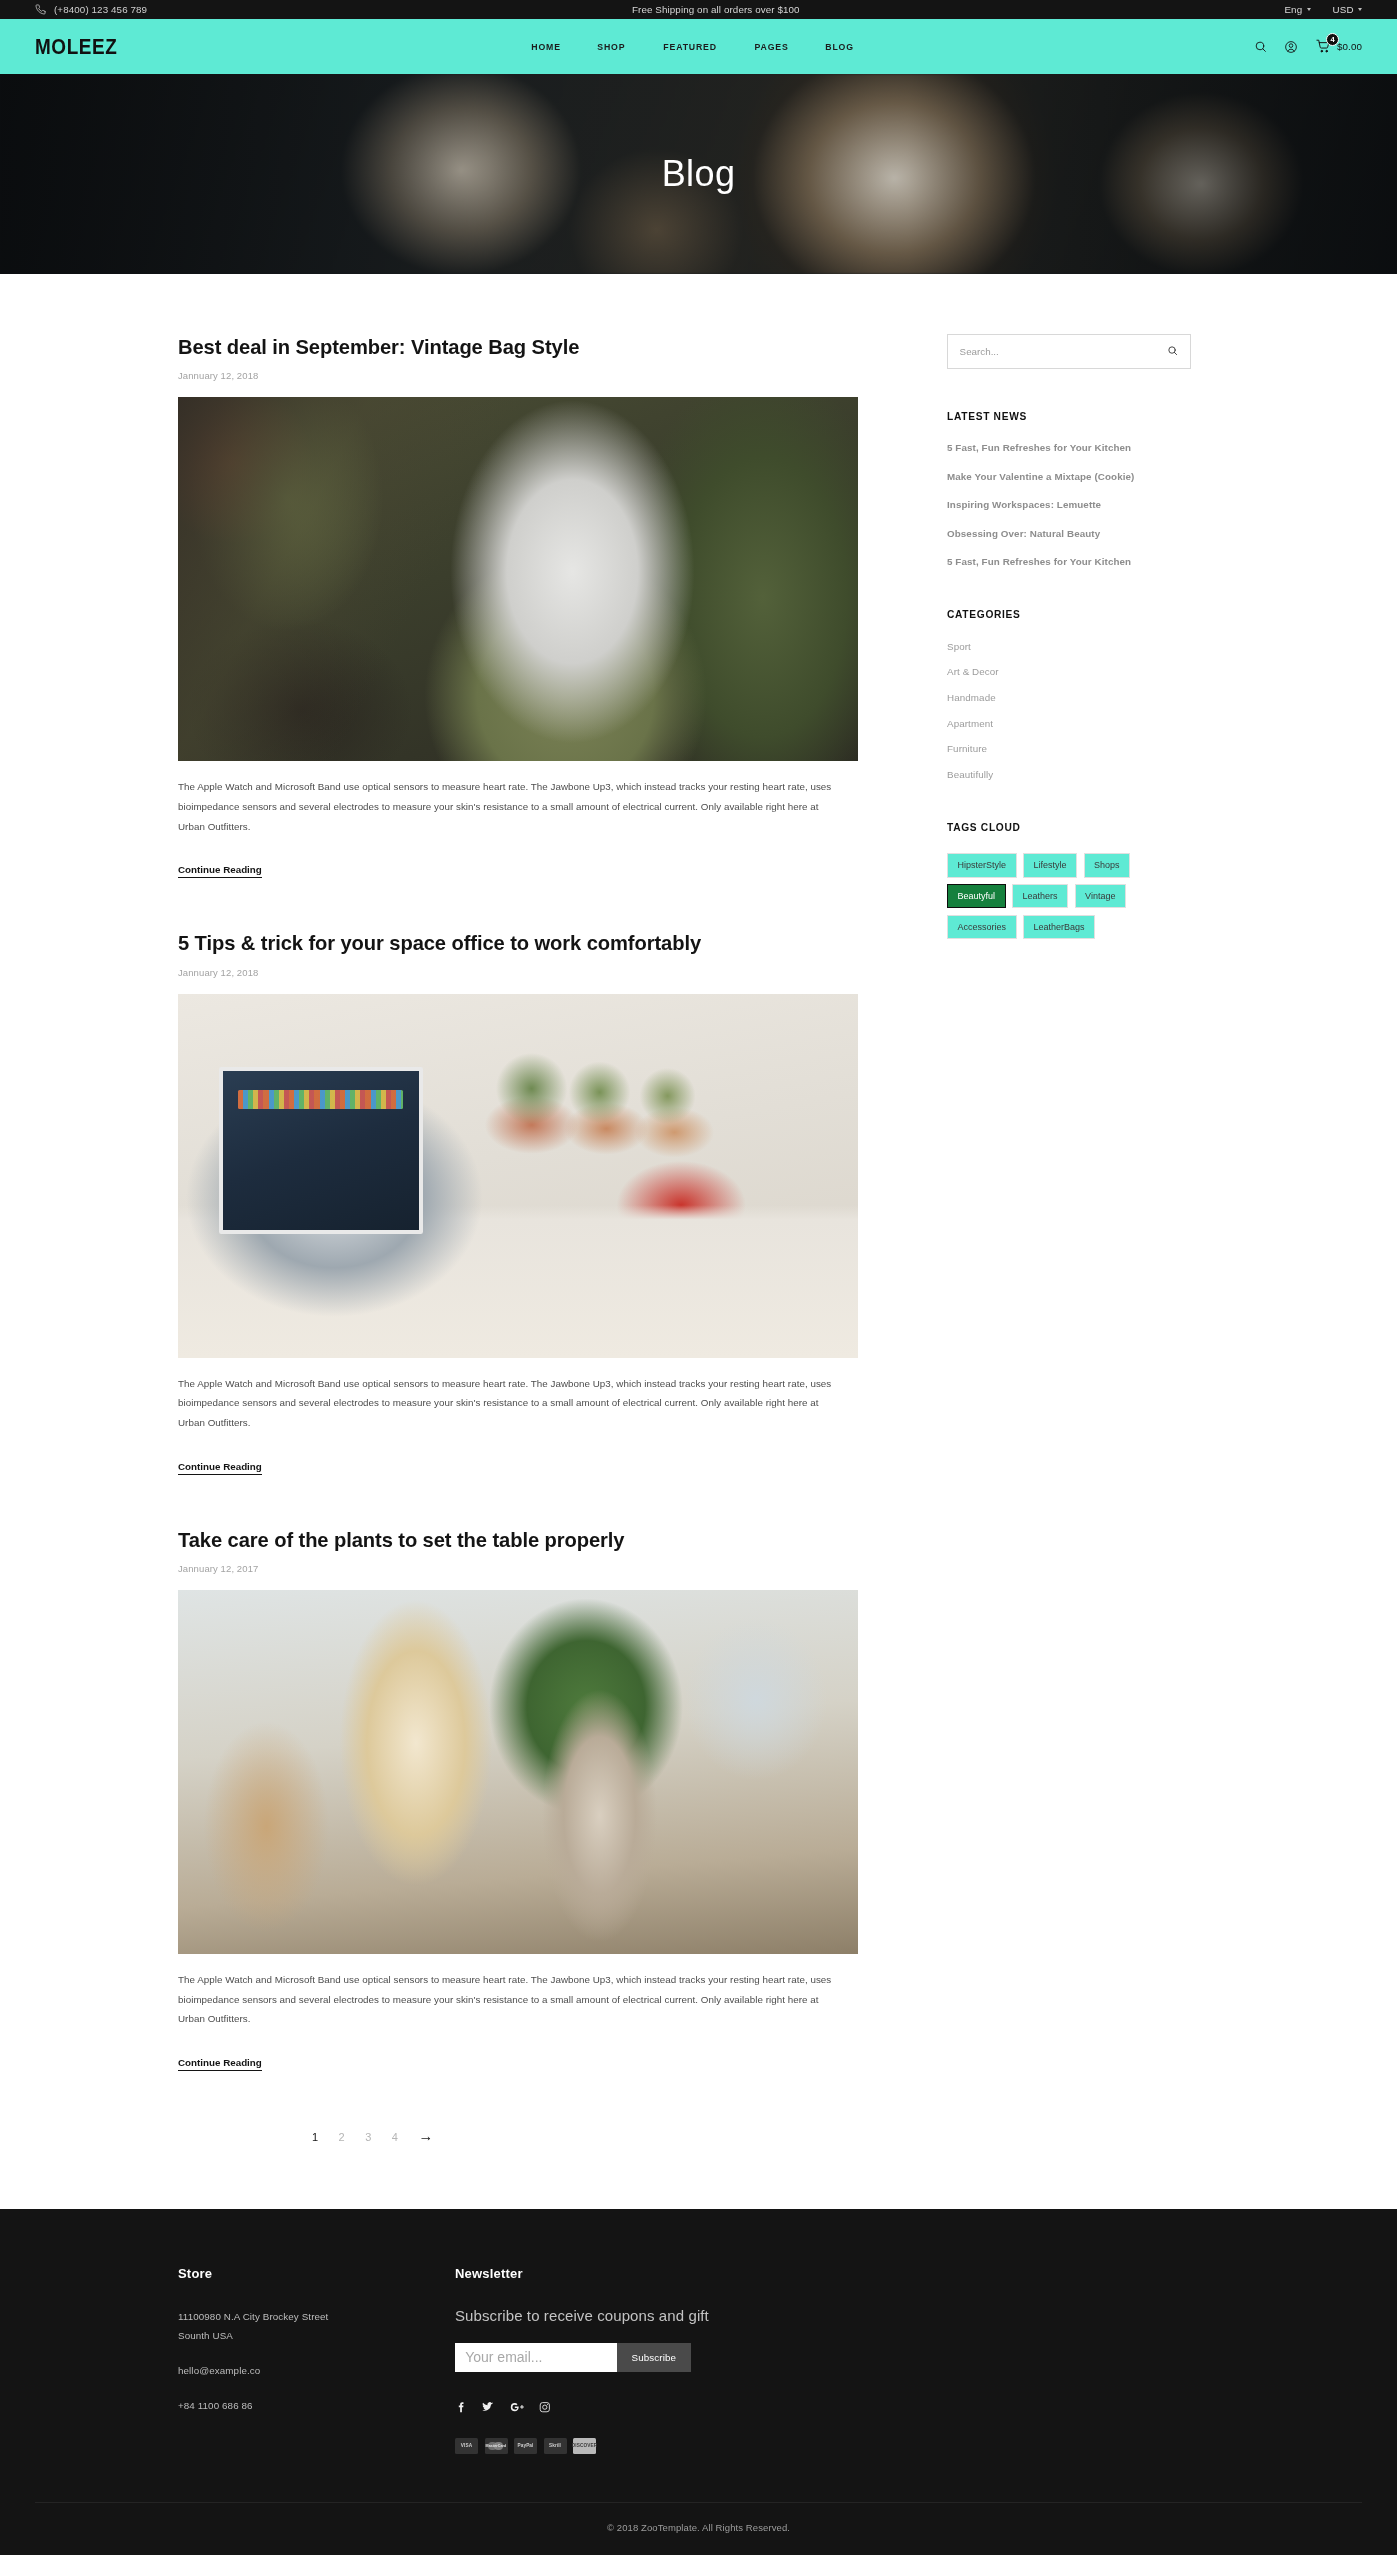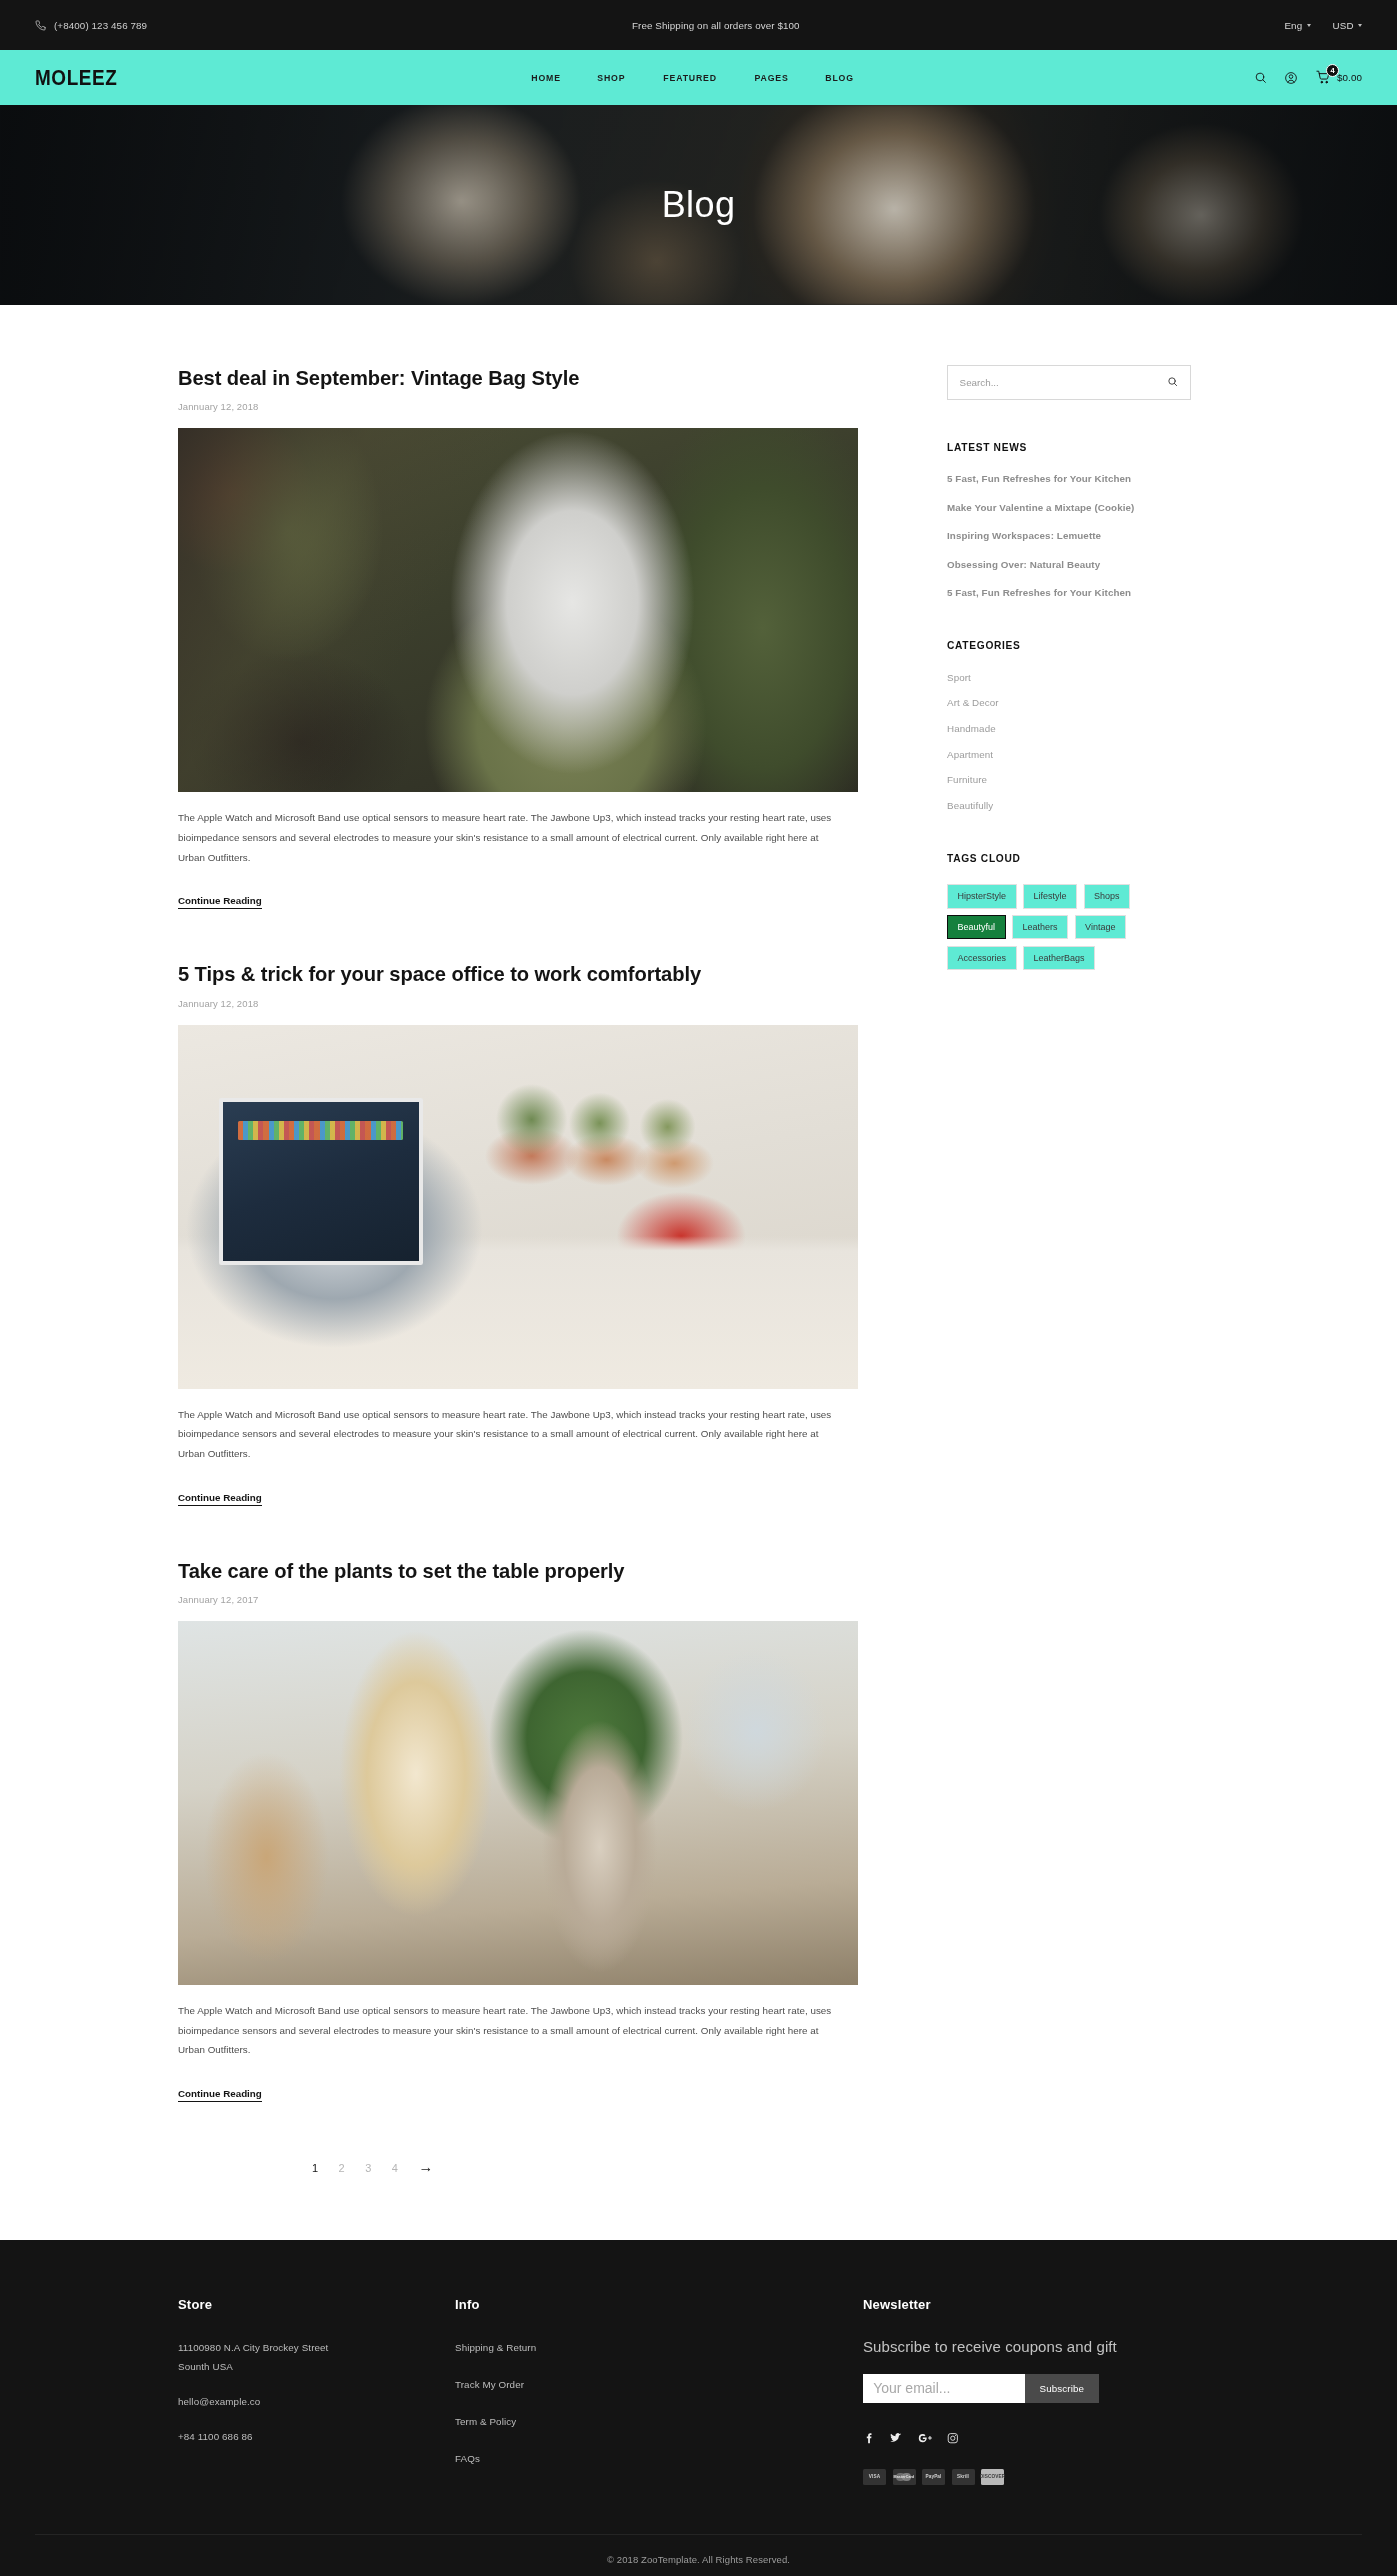--- a/index.html
+++ b/index.html
@@ -9,21 +9,21 @@
     font-family:"Liberation Sans", sans-serif;
     background:#ffffff;
     color:#1a1a1a;
     -webkit-font-smoothing:antialiased;
   }
   .wrap{width:1397px;margin:0 auto;}
 
   
   .topbar{
     background:#141414;
-    height:50px;
+    height:19px;
     display:flex;
     align-items:center;
     padding:0 35px;
     color:#cfcfcf;
     font-size:9.8px;
     letter-spacing:0.1px;
   }
   .topbar-left{display:flex;align-items:center;gap:8px;flex:0 0 auto;}
   .topbar-center{flex:1;text-align:center;font-size:9.8px;color:#d5d5d5;}
   .topbar-right{display:flex;align-items:center;gap:22px;flex:0 0 auto;}
@@ -502,29 +502,20 @@
           <p>Sounth USA</p>
         </div>
         <div class="f-block">
             <p>hello@example.co</p>
           </div>
         <div class="f-block">
             <p>+84 1100 686 86</p>
           </div>
       </div>
 
-      <div class="fcol-info">
-        <h3>Info</h3>
-        <ul>
-          <li>Shipping &amp; Return</li>
-          <li>Track My Order</li>
-          <li>Term &amp; Policy</li>
-          <li>FAQs</li>
-        </ul>
-      </div>
 
       <div class="fcol-news">
         <h3>Newsletter</h3>
         <div class="news-sub">Subscribe to receive coupons and gift</div>
         <div class="news-form">
           <input type="email" placeholder="Your email..." style="">
           <button>Subscribe</button>
         </div>
 
         <div class="socials">

